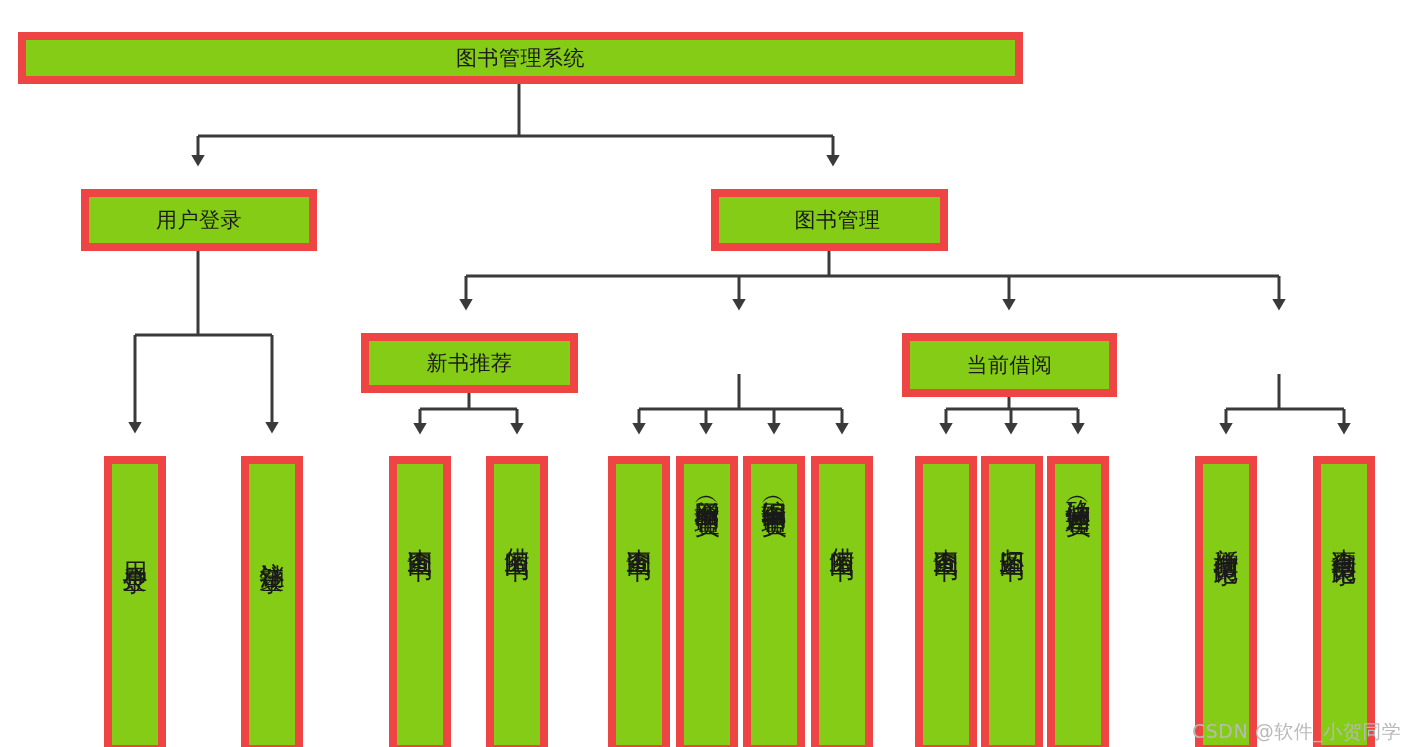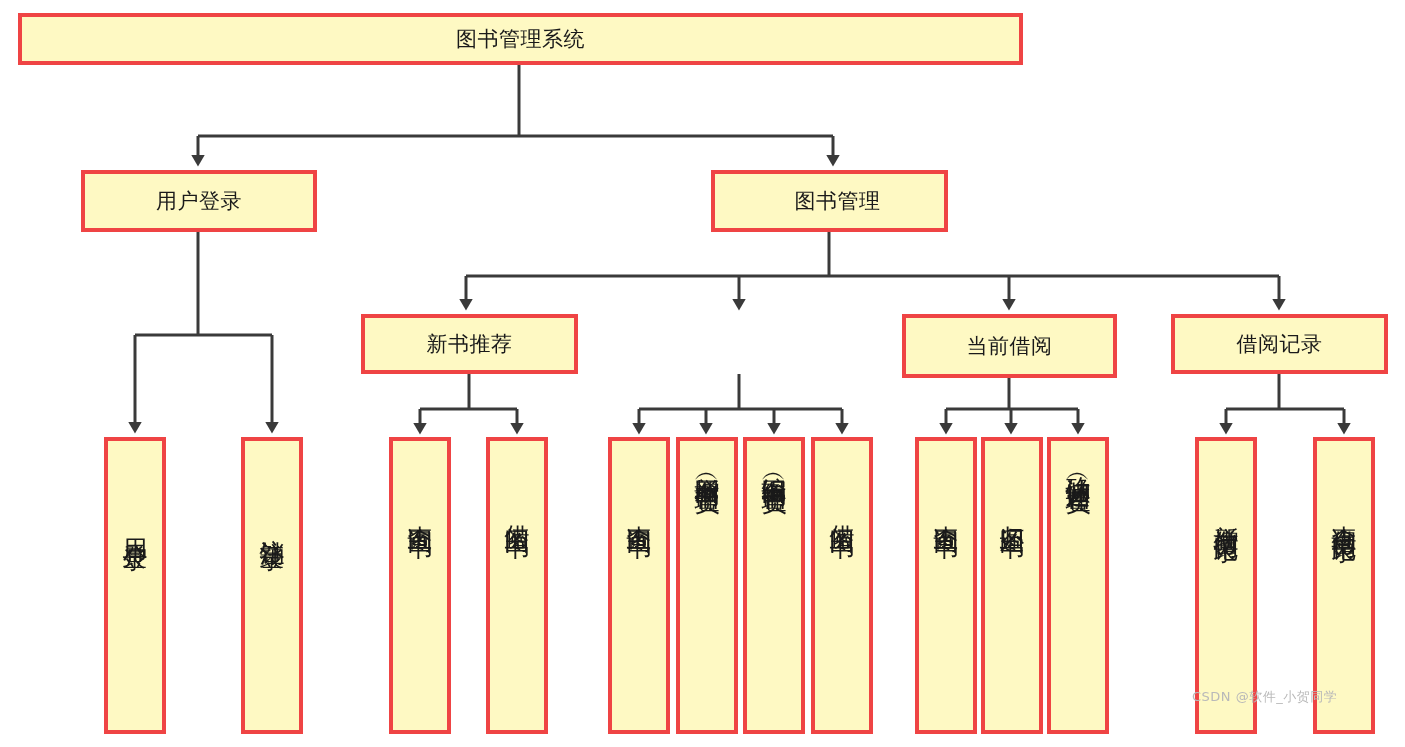--- a/index.html
+++ b/index.html
@@ -7,26 +7,27 @@
   body{
     width:1405px;height:747px;
     font-family:"DejaVu Sans","Liberation Sans",sans-serif;
     overflow:hidden;position:relative;
   }
   #stage{position:absolute;left:0;top:0;width:1405px;height:747px;background:#fff;}
   #wires{position:absolute;left:0;top:0;width:1405px;height:747px;}
   .node{
     position:absolute;
     box-sizing:border-box;
-    background:#fef9c3;
-    border:4px solid #ef4444;
+    background:#84cc16;
+    border:8px solid #ef4444;
     display:flex;
     align-items:center;
     justify-content:center;
     color:#1a1a1a;
+    margin-top:19px;
   }
   .node .lbl{
     display:block;
     text-align:center;
     line-height:1.08;
     letter-spacing:0.5px;
     white-space:pre-line;
   }
   .h-node .lbl{font-size:21px;}
   .root .lbl{font-size:21px;}
@@ -42,22 +43,22 @@
     line-height:1.0;
     letter-spacing:3px;
     white-space:nowrap;
   }
   .v-node.tall .lbl{font-size:25px;letter-spacing:2px;}
   .v-node.mid .lbl{padding-top:72px;}
   .v-node.mid2 .lbl{padding-top:58px;}
   .v-node.mid3 .lbl{padding-top:10px;}
   #watermark{
     position:absolute;
-    left:1192px;top:688px;
-    font-size:13px;
+    left:1192px;top:719px;
+    font-size:19px;
     color:#b9b9b9;
     white-space:nowrap;
     letter-spacing:0.5px;
     font-family:"DejaVu Sans","Liberation Sans",sans-serif;
   }
 </style>
 </head>
 <body>
 
 <div id="stage">
@@ -122,23 +123,20 @@
   <div class="node h-node" style="left:711px;top:170px;width:237px;height:62px;padding-left:16px;">
     <span class="lbl">图书管理</span>
   </div>
 
   <div class="node h-node" style="left:361px;top:314px;width:217px;height:60px;justify-content:center;">
     <span class="lbl">新书推荐</span>
   </div>
   <div class="node h-node" style="left:902px;top:314px;width:215px;height:64px;">
     <span class="lbl">当前借阅</span>
   </div>
-  <div class="node h-node" style="left:1171px;top:314px;width:217px;height:60px;">
-    <span class="lbl">借阅记录</span>
-  </div>
 
   <div class="node v-node mid" style="left:104px;top:437px;width:62px;height:297px;">
     <span class="lbl">用户登录</span>
   </div>
   <div class="node v-node mid" style="left:241px;top:437px;width:62px;height:297px;">
     <span class="lbl">注销登录</span>
   </div>
 
   <div class="node v-node mid2" style="left:389px;top:437px;width:62px;height:297px;">
     <span class="lbl">查询图书</span>

